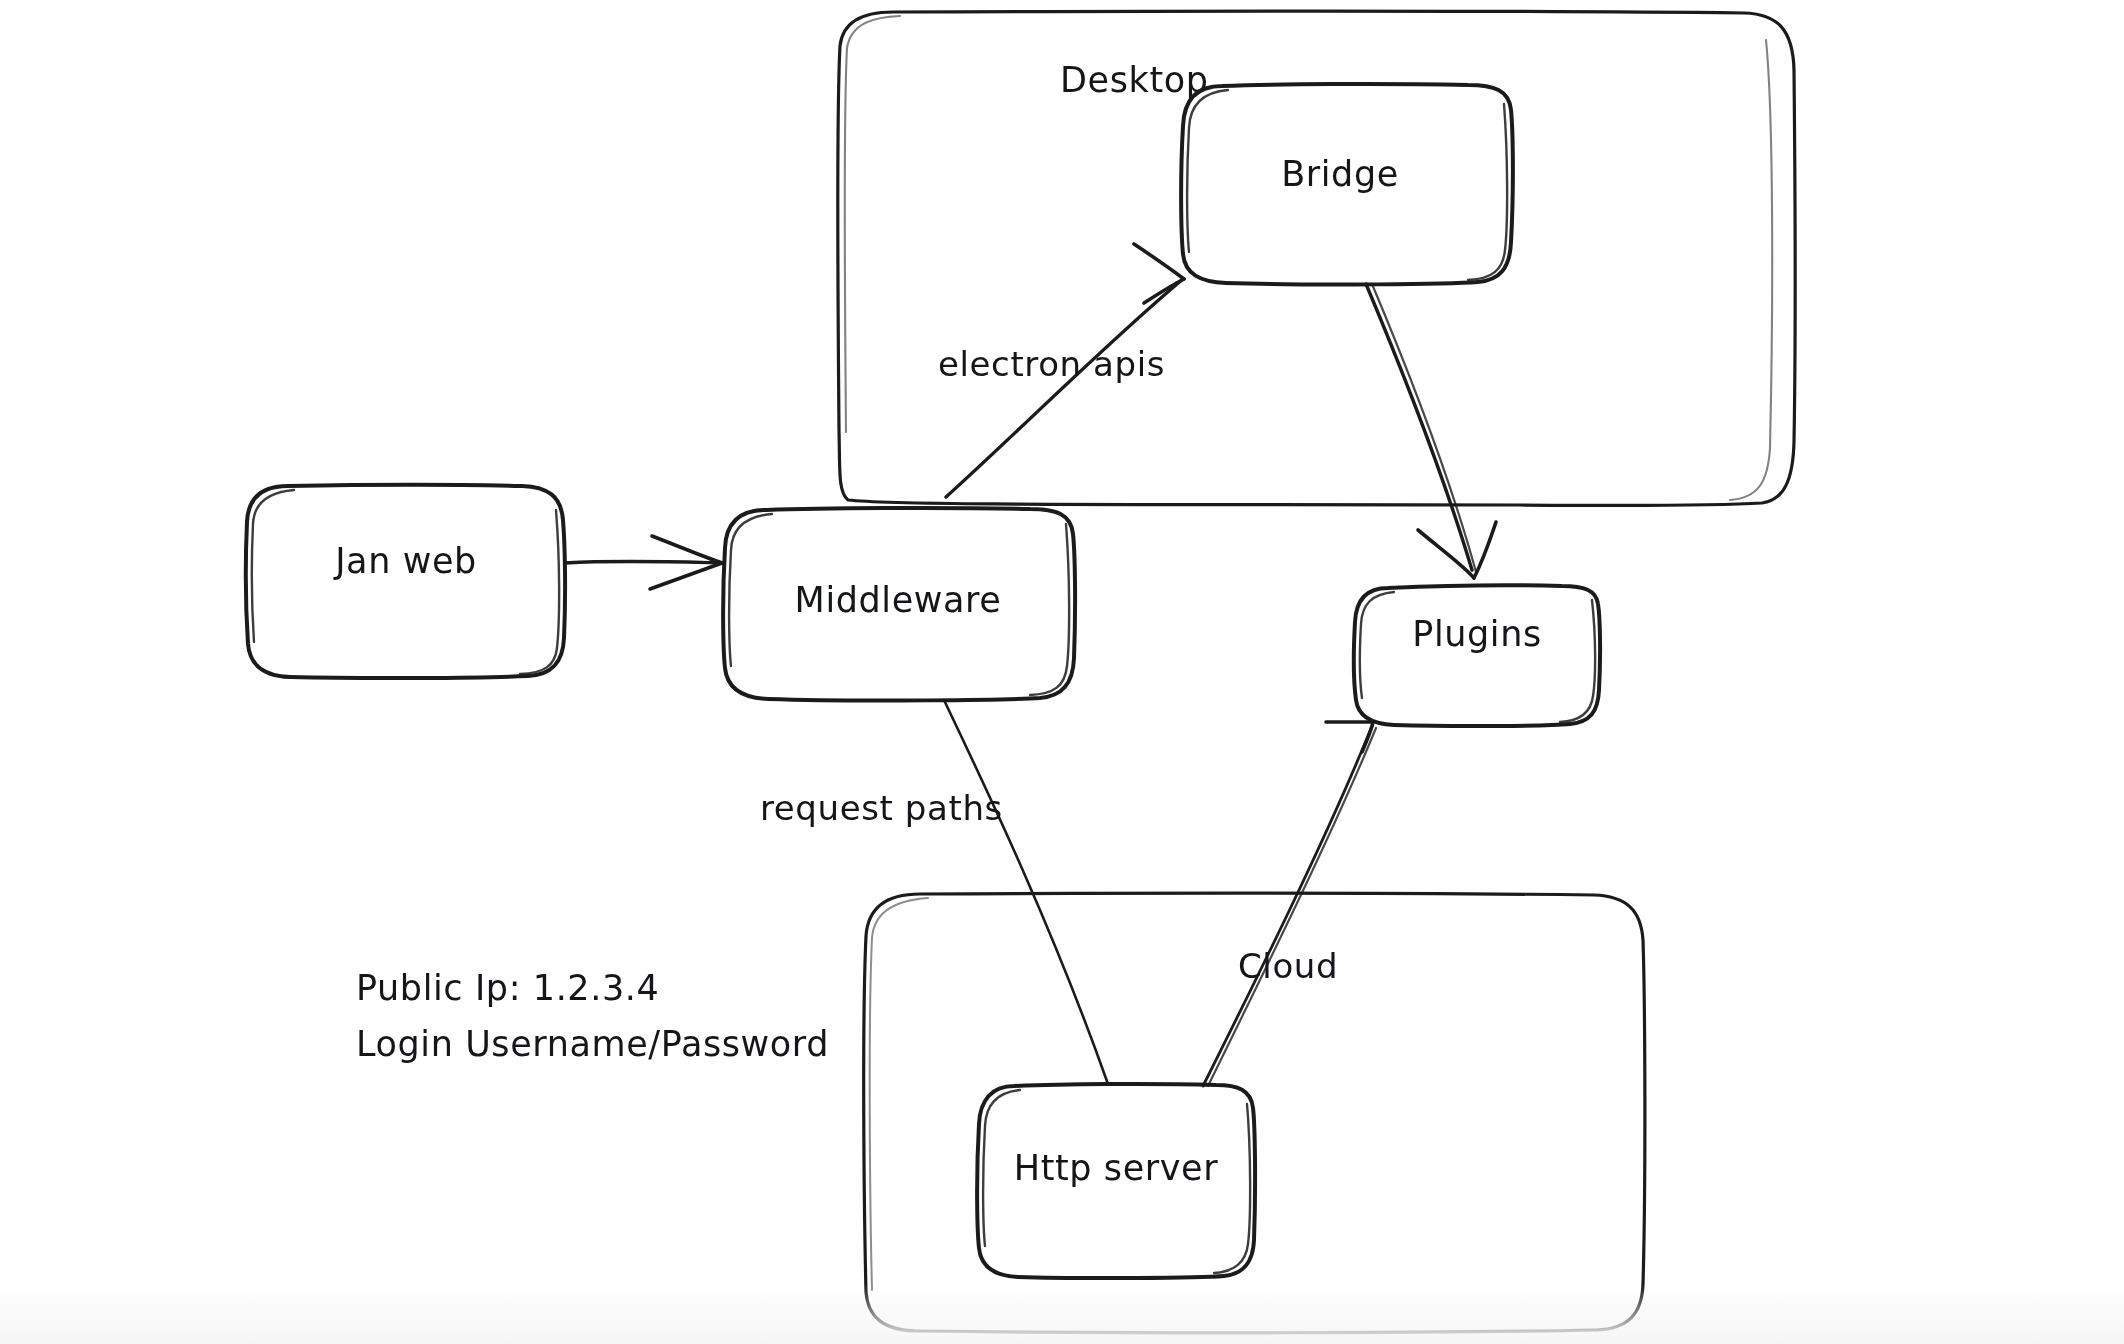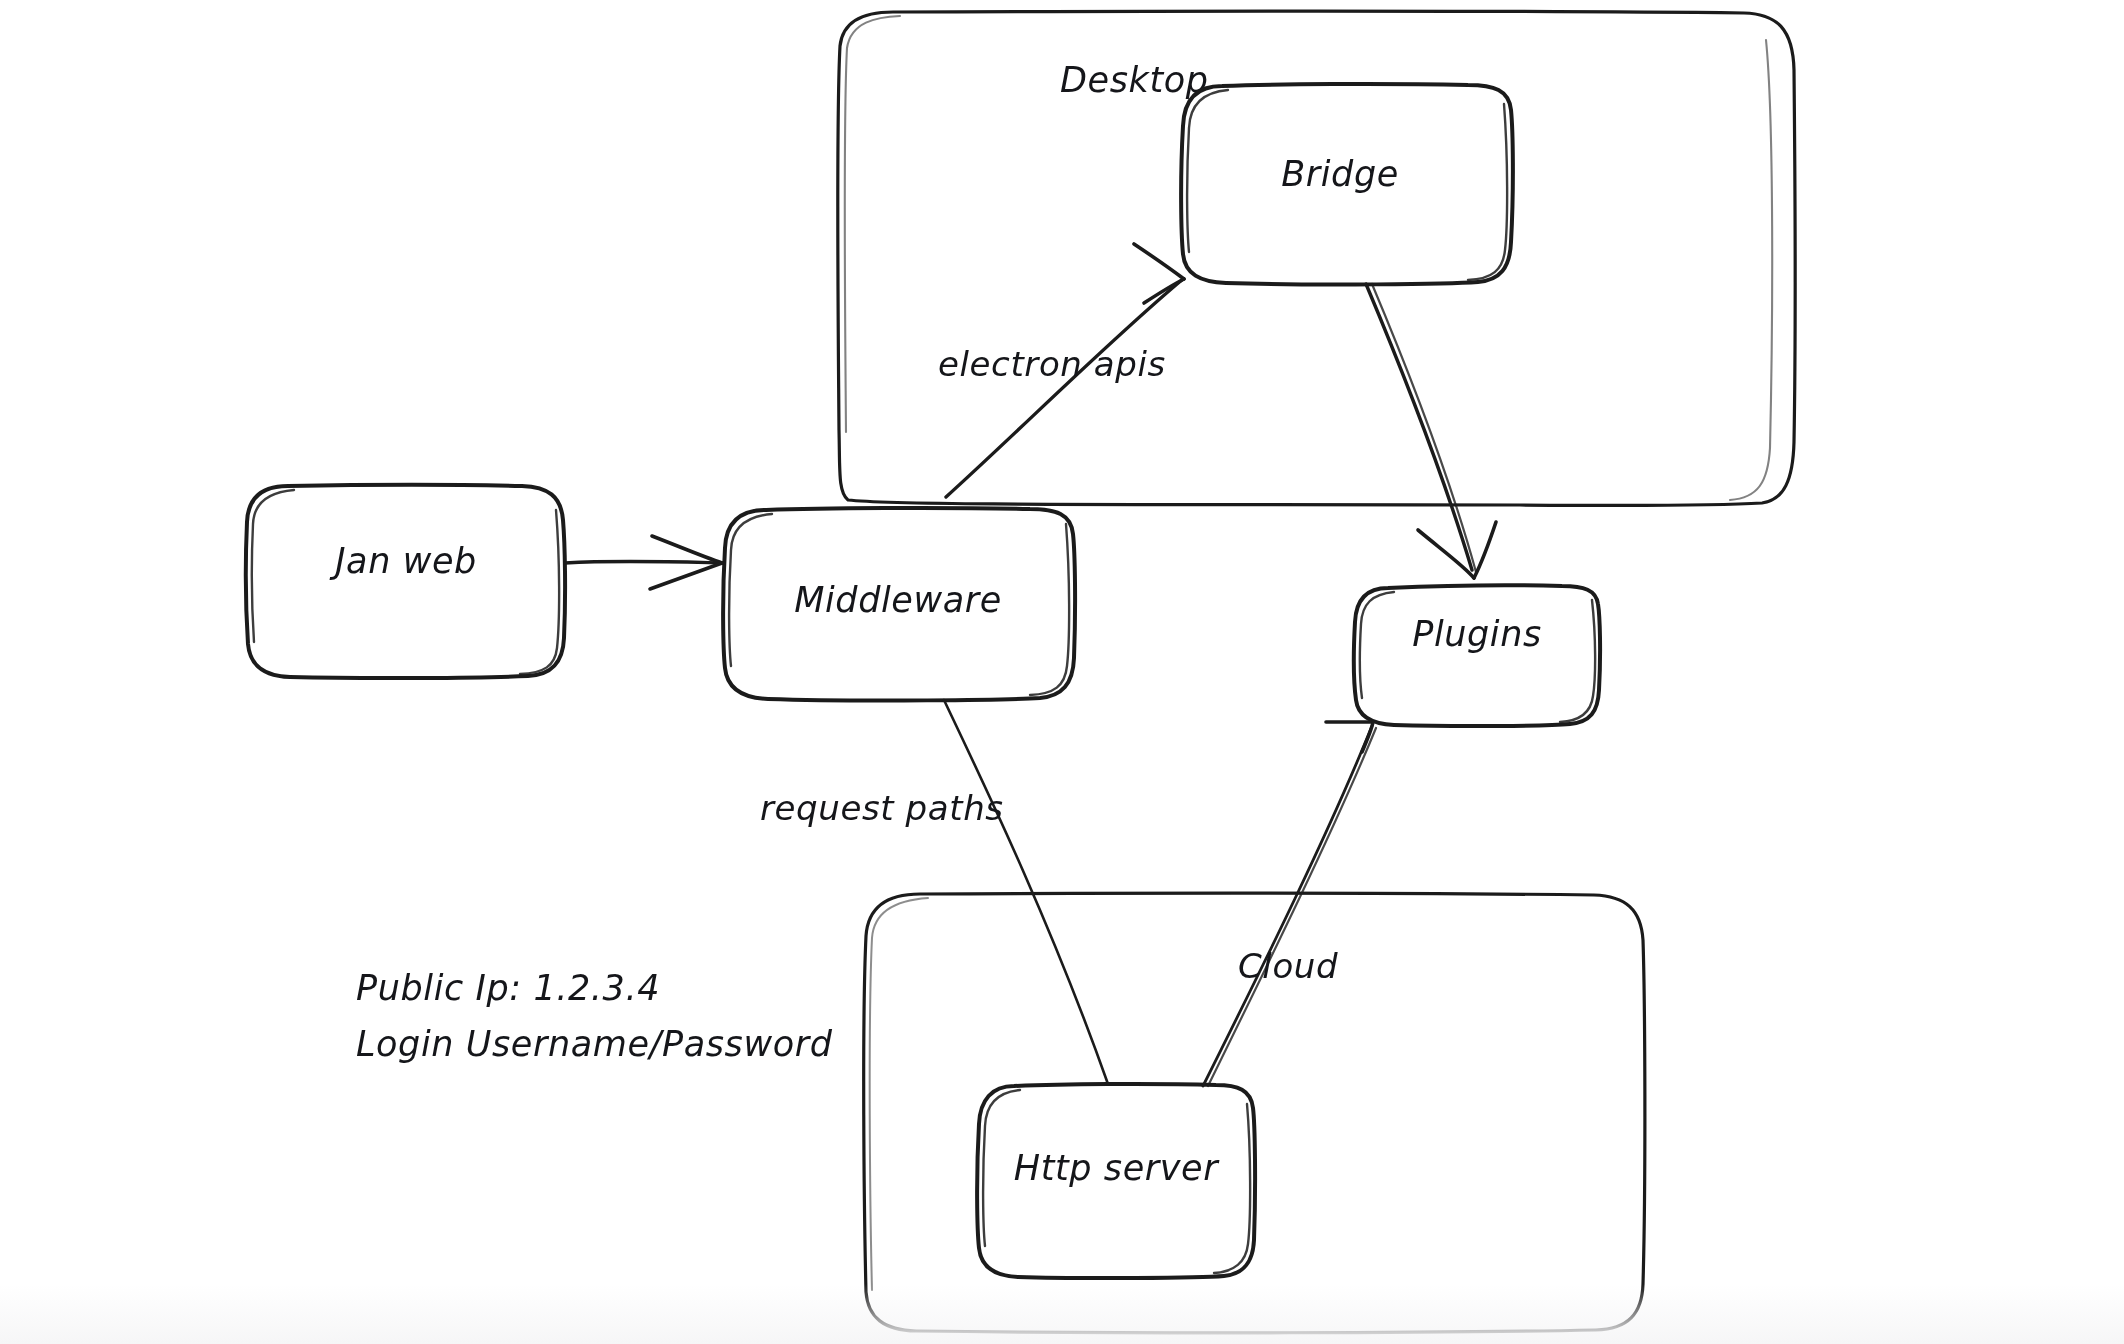--- a/index.html
+++ b/index.html
@@ -11,21 +11,20 @@
     height: 1344px;
     overflow: hidden;
     font-family: "DejaVu Sans", sans-serif;
   }
 
   #canvas-root {
     position: relative;
     width: 1960px;
     height: 1344px;
     background: #ffffff;
-    font-style: italic;
   }
 
   
   #bottom-fade {
     position: absolute;
     left: 0;
     bottom: 0;
     width: 2124px;
     height: 60px;
     background: linear-gradient(to bottom, rgba(255,255,255,0) 0%, rgba(246,246,247,1) 100%);

